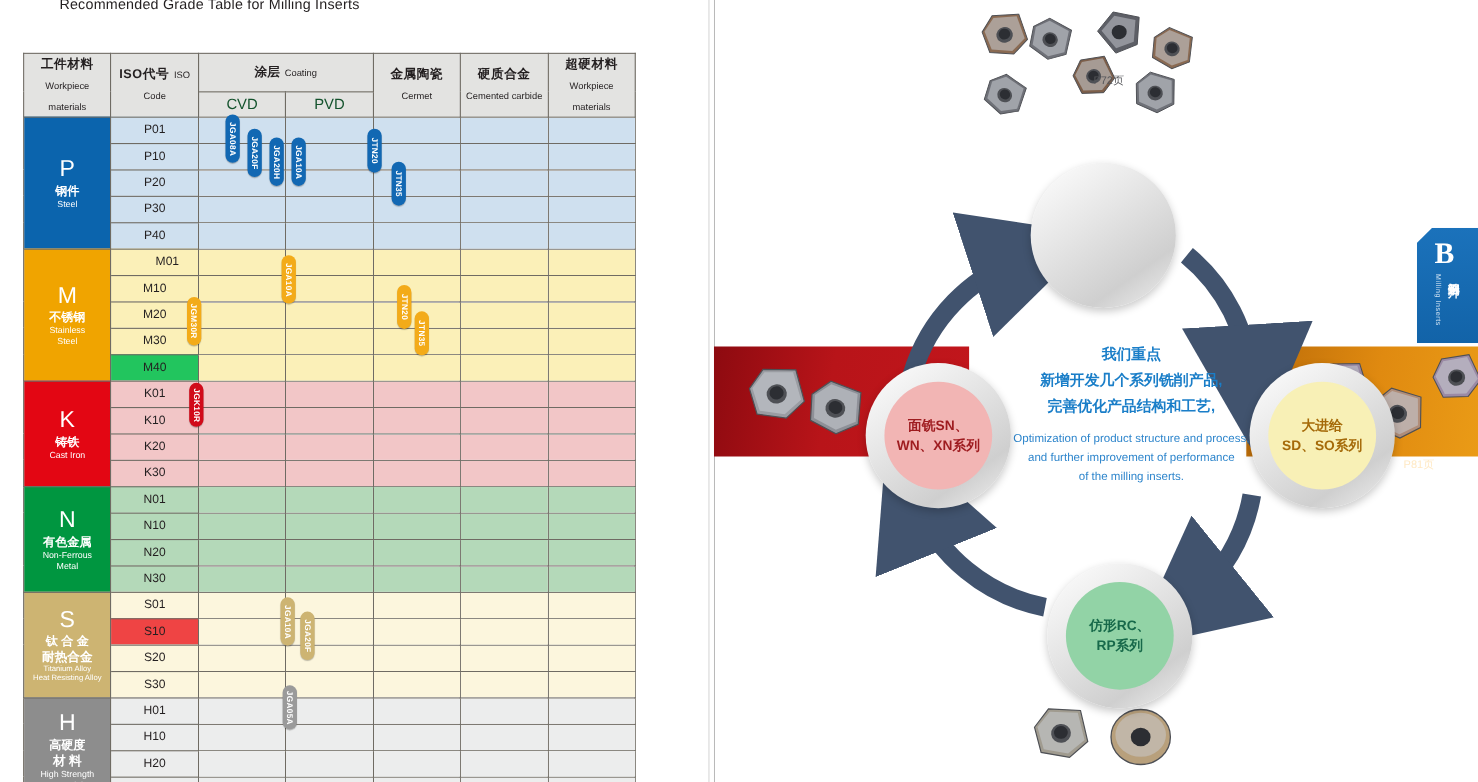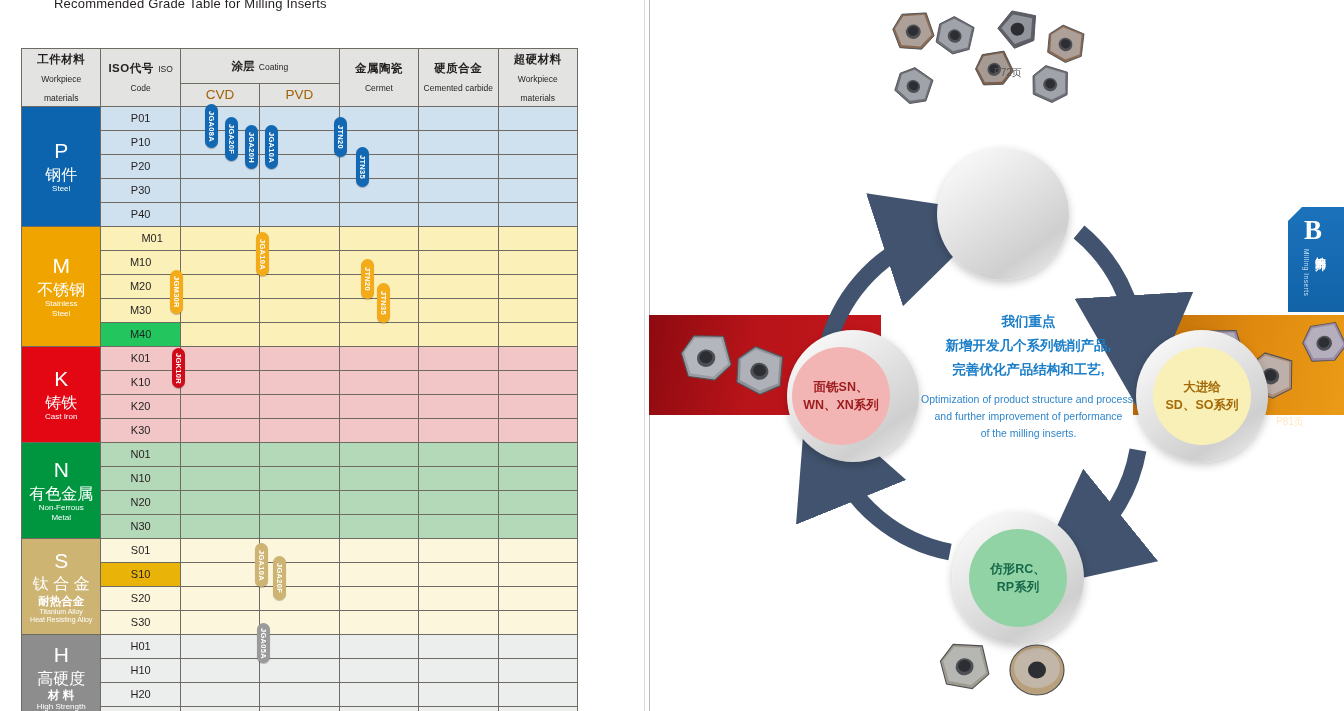--- a/index.html
+++ b/index.html
@@ -14,25 +14,25 @@
   #left-page{position:absolute;left:0;top:0;width:644px;height:711px;background:#fff;}
   #page-title{position:absolute;left:54px;top:-4px;font-size:13px;color:#231f20;letter-spacing:.2px;}
 
   #grade-table{position:absolute;left:21px;top:48px;width:557px;border-collapse:collapse;table-layout:fixed;}
   #grade-table td,#grade-table th{border:1px solid #6f6b63;padding:0;font-weight:normal;}
   .hdr{background:#e3e3e1;text-align:center;color:#231f20;line-height:1.18;padding:3px 1px;}
   .hdr .cn{font-size:11.5px;font-weight:bold;letter-spacing:.5px;}
   .hdr .en{font-size:8.5px;}
   .hdr .cn-inline{font-size:11.5px;font-weight:bold;}
   .hdr .en-inline{font-size:8.5px;}
-  .hdr-sub{background:#e3e3e1;text-align:center;font-size:13.5px;color:#a16207;height:22px;}
+  .hdr-sub{background:#e3e3e1;text-align:center;font-size:13.5px;color:#14532d;height:22px;}
 
   td.grp{width:80px;text-align:center;vertical-align:middle;color:#fff;line-height:1.22;}
   td.grp .L{font-size:21px;display:block;margin-bottom:1px;font-weight:normal;}
-  td.grp .c1{font-size:16px;display:block;font-weight:normal;}
+  td.grp .c1{font-size:11px;display:block;font-weight:bold;}
   td.grp .c2{font-size:11.5px;display:block;font-weight:bold;}
   td.grp .e1{font-size:8px;display:block;}
   td.grp .e2{font-size:7px;display:block;}
 
   td.iso{width:42px;text-align:center;font-size:11px;font-weight:bold;color:#231f20;height:23px;}
   td.cell{position:relative;height:23px;}
   .c-cvd{width:91px;}
   .c-pvd{width:97px;}
   .c-cer{width:81px;}
   .c-cc{width:83px;}
@@ -64,21 +64,21 @@
   .ring{position:absolute;border-radius:50%;
         background:linear-gradient(145deg,#ffffff 0%,#e6e6e6 40%,#cfcfcf 75%,#f2f2f2 100%);
         box-shadow:0 3px 8px rgba(0,0,0,.22);z-index:12;}
   .core{position:absolute;border-radius:50%;display:flex;flex-direction:column;
         align-items:center;justify-content:center;text-align:center;line-height:1.45;
         font-weight:bold;z-index:13;}
 
   #ring-top{left:288px;top:148px;width:132px;height:132px;}
   #core-top{left:305px;top:165px;width:98px;height:98px;background:#bcd5e8;color:#16538f;font-size:13px;}
   #ring-left{left:138px;top:330px;width:132px;height:132px;}
-  #core-left{left:143px;top:347px;width:98px;height:98px;background:#f2b5b4;color:#9e1b1f;font-size:12.5px;}
+  #core-left{left:155px;top:347px;width:98px;height:98px;background:#f2b5b4;color:#9e1b1f;font-size:12.5px;}
   #ring-right{left:487px;top:330px;width:132px;height:132px;}
   #core-right{left:504px;top:347px;width:98px;height:98px;background:#f8f0b6;color:#a56a09;font-size:12.5px;justify-content:center;}
   #ring-bottom{left:303px;top:512px;width:132px;height:132px;}
   #core-bottom{left:320px;top:529px;width:98px;height:98px;background:#92d3a6;color:#17694a;font-size:12.5px;}
 
   #center-text{position:absolute;left:222px;top:310px;width:315px;text-align:center;z-index:8;}
   #center-text .cn{color:#1a7ec8;font-size:13.5px;font-weight:bold;line-height:1.78;}
   #center-text .cn.first{font-size:13.5px;}
   #center-text .en{color:#2f86cc;font-size:10.5px;line-height:1.62;margin-top:9px;}
 
@@ -322,21 +322,21 @@
               <span class="e2">Heat Resisting Alloy</span>
             </td>
             <td class="iso" style="background: rgb(252, 246, 221);">S01</td>
             <td class="cell c-cvd" style="background: rgb(252, 246, 221);"></td>
             <td class="cell c-pvd" style="background: rgb(252, 246, 221);"></td>
             <td class="cell c-cer" style="background: rgb(252, 246, 221);"></td>
             <td class="cell c-cc" style="background: rgb(252, 246, 221);"></td>
             <td class="cell c-sh" style="background: rgb(252, 246, 221);"></td>
           </tr>
           <tr>
-            <td class="iso" style="background: #eab308;">S10</td>
+            <td class="iso" style="background: #ef4444;">S10</td>
             <td class="cell c-cvd" style="background: rgb(252, 246, 221);"></td>
             <td class="cell c-pvd" style="background: rgb(252, 246, 221);"></td>
             <td class="cell c-cer" style="background: rgb(252, 246, 221);"></td>
             <td class="cell c-cc" style="background: rgb(252, 246, 221);"></td>
             <td class="cell c-sh" style="background: rgb(252, 246, 221);"></td>
           </tr>
           <tr>
             <td class="iso" style="background: rgb(252, 246, 221);">S20</td>
             <td class="cell c-cvd" style="background: rgb(252, 246, 221);"></td>
             <td class="cell c-pvd" style="background: rgb(252, 246, 221);"></td>

